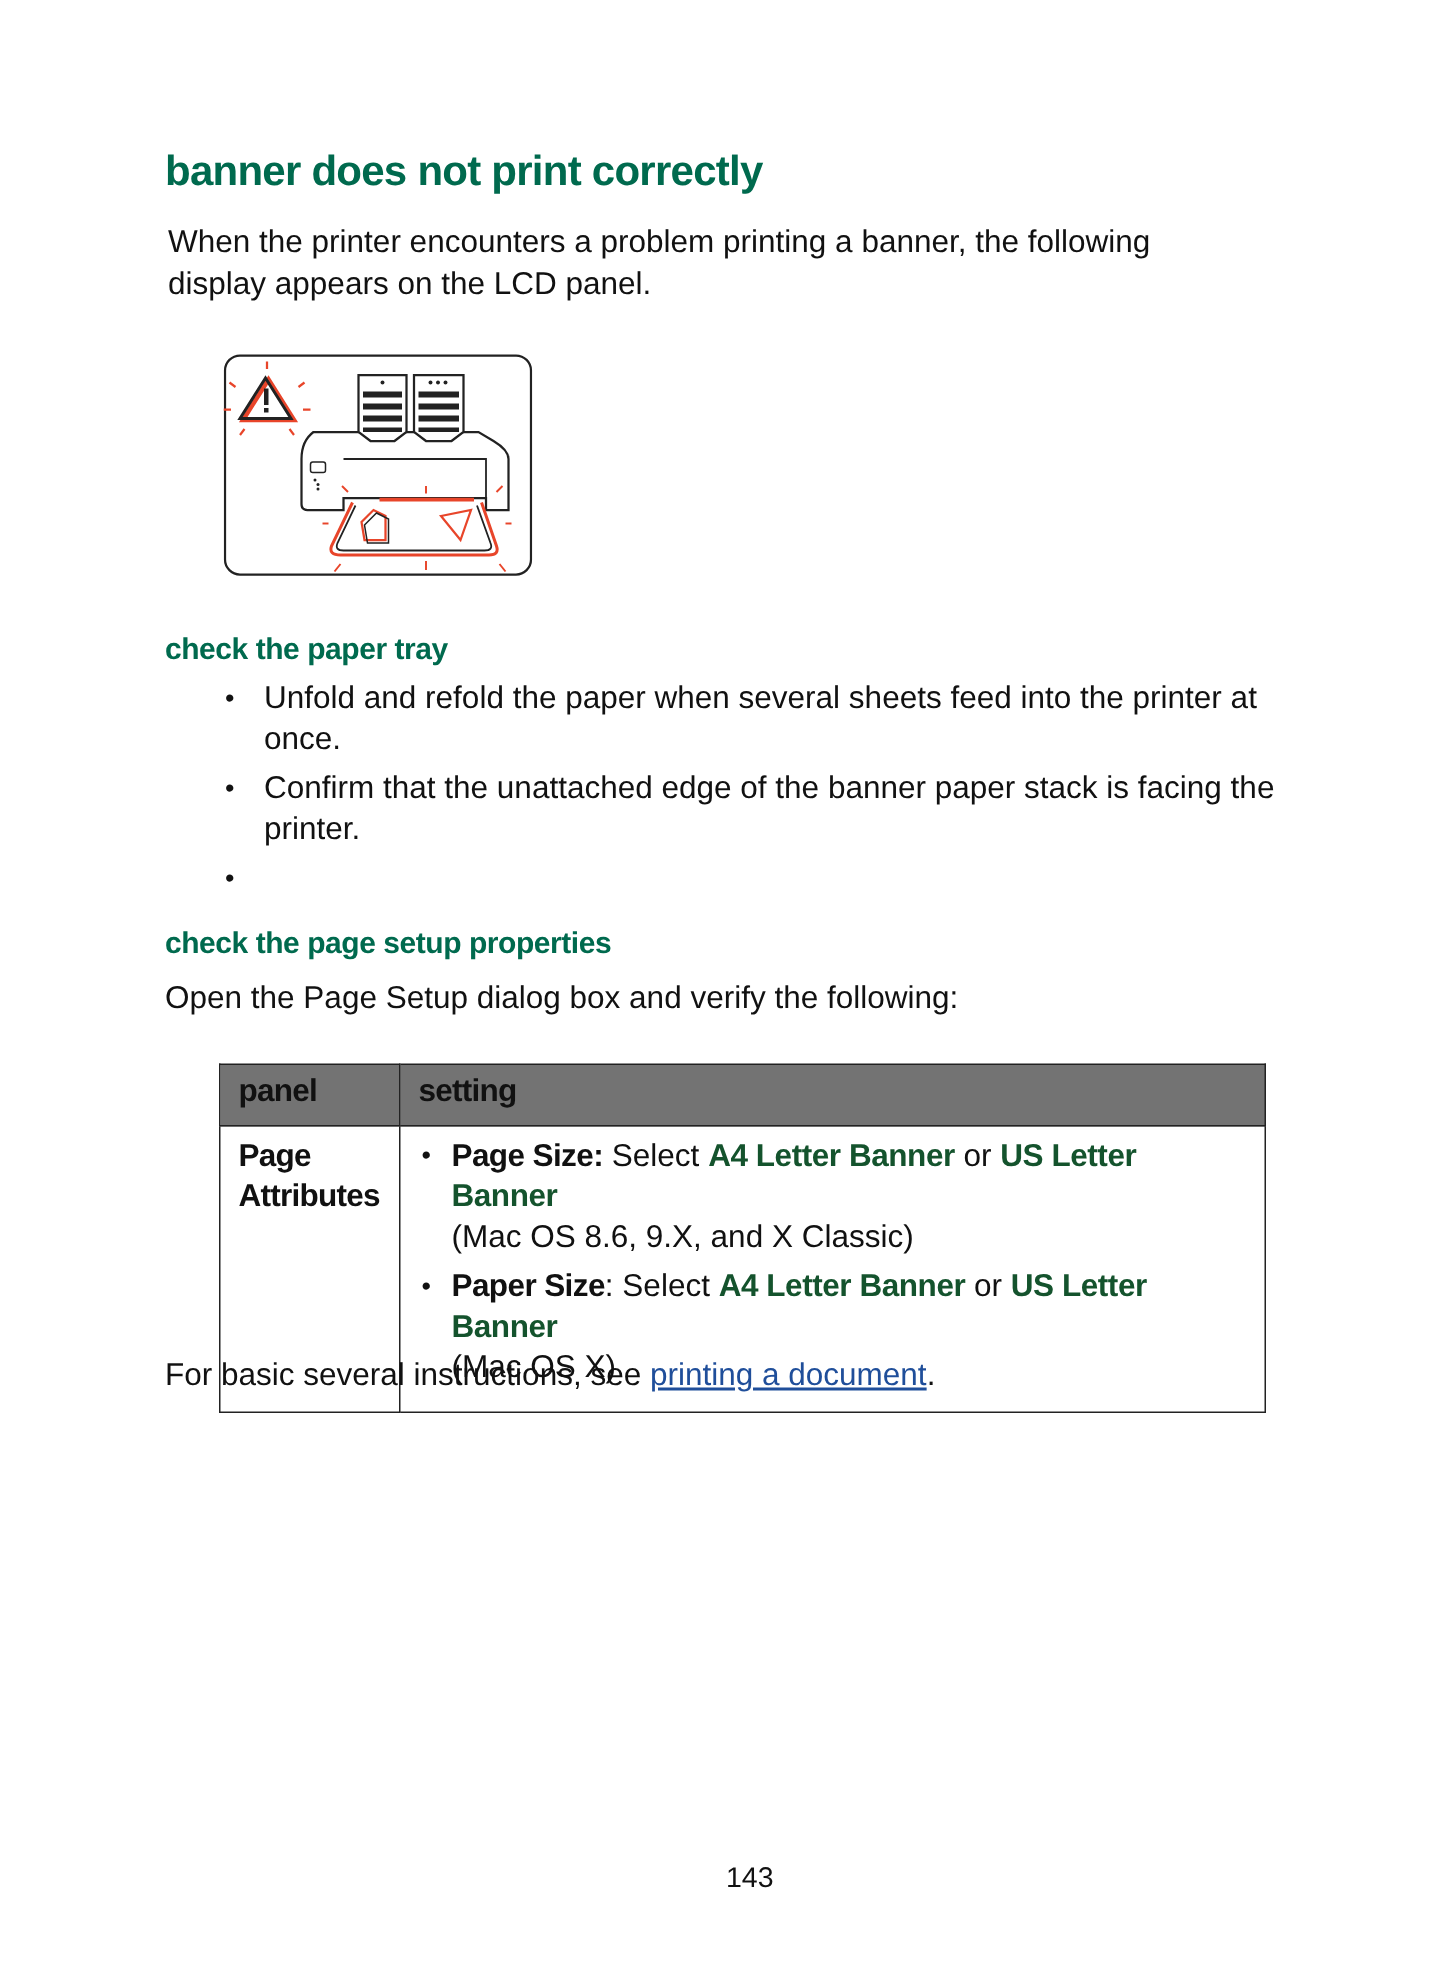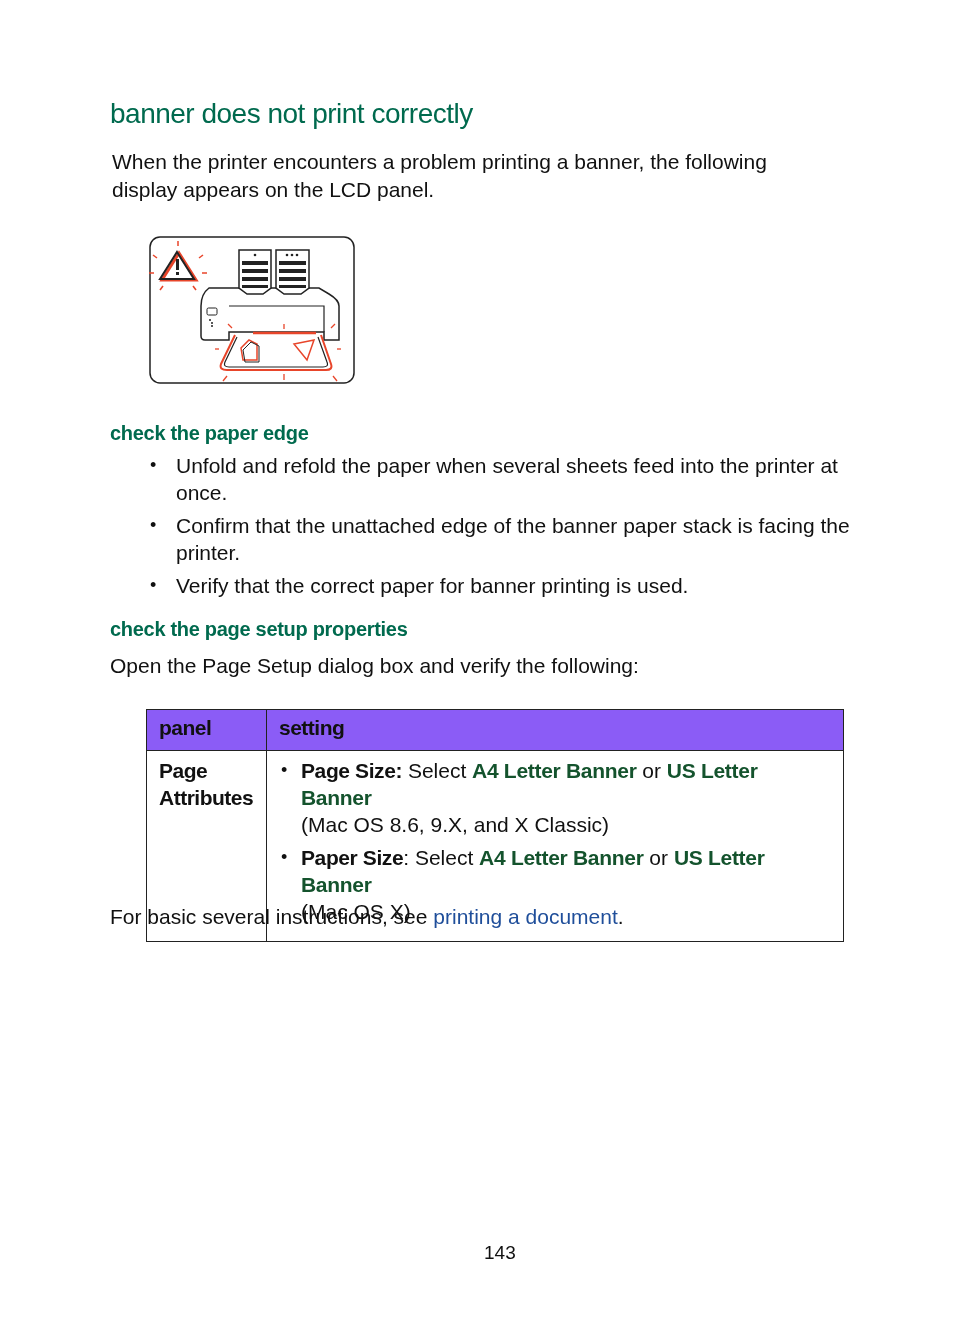--- a/index.html
+++ b/index.html
@@ -2,21 +2,21 @@
 <html><head>
 <meta charset="utf-8">
 <style>
   html, body { margin: 0; padding: 0; background: #ffffff; }
   body {
     width: 954px; height: 1321px; position: relative; overflow: hidden;
     font-family: "Liberation Sans", sans-serif; color: #111;
   }
   .page-title {
     position: absolute; left: 110px; top: 98px;
-    font-size: 28px; font-weight: normal; color: #006a4e; letter-spacing: -0.5px;
+    font-size: 28px; font-weight: bold; color: #006a4e; letter-spacing: -0.5px;
     margin: 0;
   }
   .intro {
     position: absolute; left: 110px; top: 146px; width: 720px;
     font-size: 21px; line-height: 28px; margin: 2px;
   }
   .figure {
     position: absolute; left: 149px; top: 236px; width: 206px; height: 148px;
   }
   .h2 {
@@ -38,33 +38,33 @@
     position: absolute; left: 110px; top: 654px; font-size: 21px; margin: 0;
   }
   table.settings {
     position: absolute; left: 146px; top: 709px; width: 698px;
     border-collapse: collapse; font-size: 21px;
   }
   table.settings th, table.settings td {
     border: 1px solid #222; vertical-align: top; text-align: left;
   }
   table.settings th {
-    background: #8b5cf6; font-weight: bold; padding: 6px 12px 8px 12px; height: 26px;
+    background: #737373; font-weight: bold; padding: 6px 12px 8px 12px; height: 26px;
     letter-spacing: -0.5px;
   }
   table.settings td { padding: 6px 12px 10px 12px; line-height: 27px; }
   td.panel-cell { width: 95px; font-weight: bold; letter-spacing: -0.5px; line-height: 26px; }
   .setting-item { position: relative; padding-left: 22px; margin-bottom: 6px; }
   .setting-item .dot { position: absolute; left: 2px; top: 0; font-size: 18px; }
   .bold { font-weight: bold; letter-spacing: -0.4px; margin-top: 43px; }
   .accent { color: #14532d; font-weight: bold; letter-spacing: -0.3px; }
   .footer-para {
     position: absolute; left: 110px; top: 905px; font-size: 21px; margin: 0;
   }
-  .link { color: #1f4e9a; cursor: pointer; }
+  .link { color: #1f4e9a; text-decoration: underline; cursor: pointer; }
   .page-number {
     position: absolute; left: 484px; top: 1242px; font-size: 19px; font-weight: normal;
   }
 </style>
 </head>
 <body>
 
 <h1 class="page-title">banner does not print correctly</h1>
 
 <p class="intro">When the printer encounters a problem printing a banner, the following display appears on the LCD panel.</p>
@@ -129,26 +129,26 @@
         <line x1="66" y1="113" x2="70" y2="113"></line>
         <line x1="188" y1="113" x2="192" y2="113"></line>
         <line x1="135" y1="138" x2="135" y2="144"></line>
         <line x1="78" y1="140" x2="74" y2="145"></line>
         <line x1="184" y1="140" x2="188" y2="145"></line>
       </g>
     </g>
   </svg>
 </div>
 
-<h2 class="h2" style="top:422px">check the paper edge</h2>
+<h2 class="h2" style="top:422px">check the paper tray</h2>
 
 <ul class="bullets">
   <li><span class="dot">•</span><span>Unfold and refold the paper when several sheets feed into the printer at once.</span></li>
   <li><span class="dot">•</span><span>Confirm that the unattached edge of the banner paper stack is facing the printer.</span></li>
-  <li><span class="dot">•</span><span>Verify that the correct paper for banner printing is used.</span></li>
+  <li><span class="dot">•</span></li>
 </ul>
 
 <h2 class="h2" style="top:618px">check the page setup properties</h2>
 
 <p class="para2">Open the Page Setup dialog box and verify the following:</p>
 
 <table class="settings">
   <thead>
     <tr>
       <th style="width:95px">panel</th>

